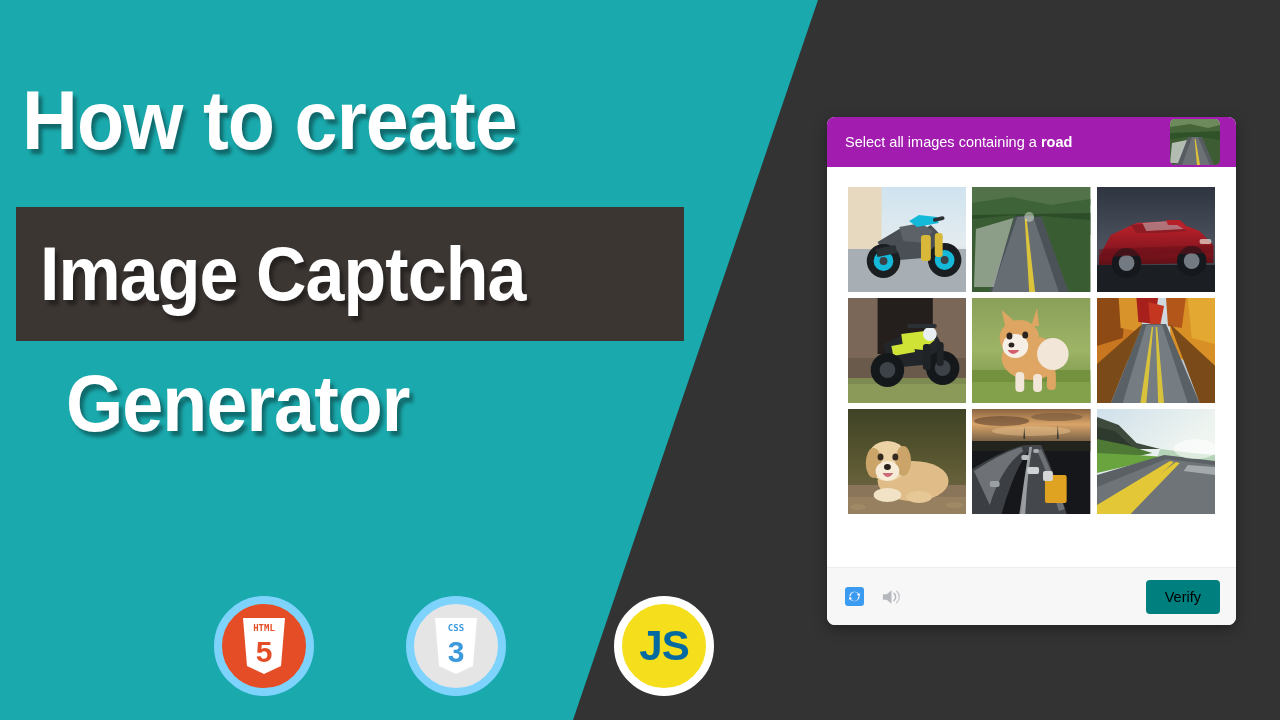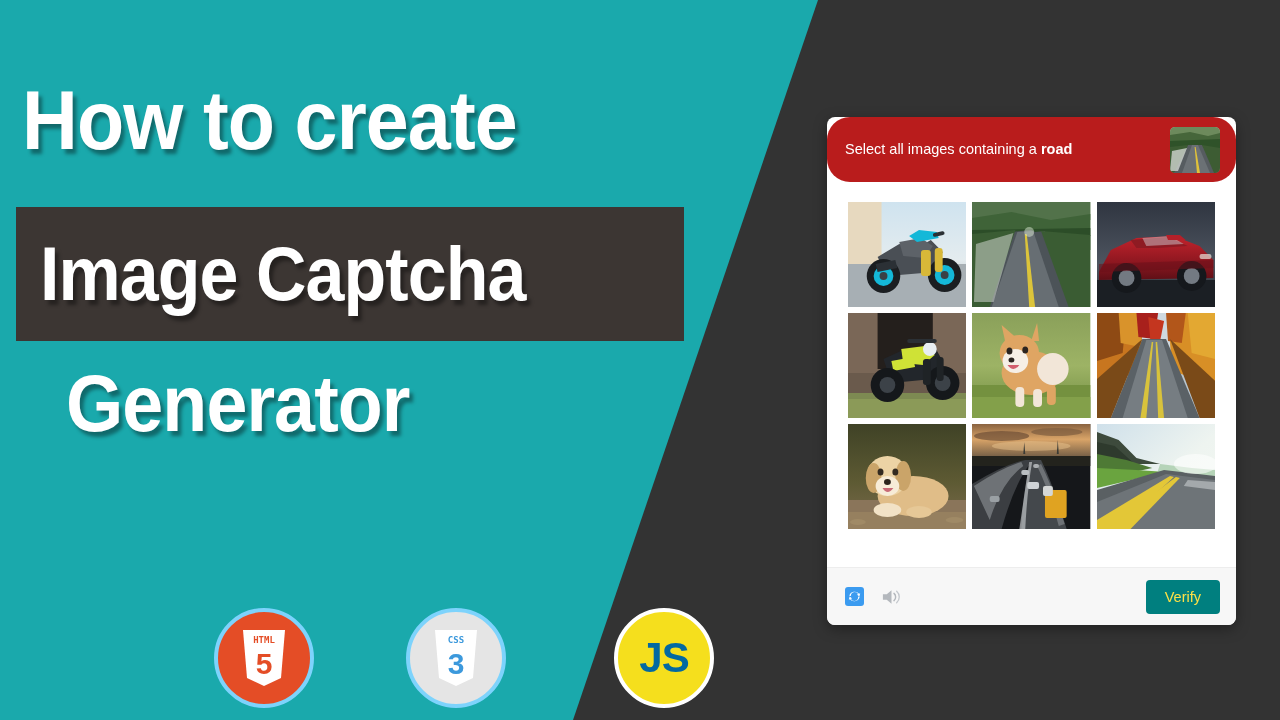--- a/index.html
+++ b/index.html
@@ -46,23 +46,23 @@
     font-size:76px; line-height:90px;
   }
   .hero-l3 {
     position:absolute; left:66px; top:358px;
     font-size:80px; line-height:92px;
   }
 
   
   .logos { position:absolute; left:0; top:596px; width:760px; height:100px; }
   .logo {
-    position:absolute; top:12px; width:100px; height:100px;
+    position:absolute; top:0; width:100px; height:100px;
     border-radius:50%;
-    border:4px solid #7dd3fc;
+    border:8px solid #7dd3fc;
     display:flex; align-items:center; justify-content:center;
   }
   .logo-html { left:214px; background:#E44D26; }
   .logo-css  { left:406px; background:#e5e5e5; }
   .logo-js   { left:614px; background:#F5DF1D; border-color:#FFFFFF; }
   .shield { position:relative; width:50px; height:56px; }
   .shield svg { display:block; }
   .js-text {
     font-size:42px; font-weight:bold; color:#0369a1;
     letter-spacing:-1px; line-height:1;
@@ -73,25 +73,24 @@
     position:absolute; left:827px; top:117px;
     width:409px; height:508px;
     background:#FFFFFF;
     border-radius:8px;
     box-shadow:0 4px 14px rgba(0,0,0,0.35);
     overflow:hidden;
     display:flex; flex-direction:column;
   }
   .captcha-header {
     position:relative;
-    background:#b91c1c;
-    height:65px;
+    background:#a21caf;
+    height:50px;
     display:flex; align-items:center;
     padding:0 16px 0 18px;
-    border-radius:23px;
   }
   .captcha-question {
     color:#FFFFFF; font-size:14.5px; line-height:1.3; flex:1;
   }
   .captcha-question b { font-weight:bold; }
   .header-thumb {
     width:50px; height:46px; border-radius:5px; overflow:hidden;
     flex:0 0 auto;
   }
 
@@ -121,21 +120,21 @@
     gap:17px;
   }
   .icon-btn { cursor:pointer; display:flex; align-items:center; }
   .refresh-icon {
     width:19px; height:19px; border-radius:3px; background:#3B9BF0;
     display:flex; align-items:center; justify-content:center;
   }
   .audio-icon { width:21px; height:18px; display:flex; align-items:center; }
   .verify-button {
     margin-left:auto;
-    background:#007F7F; color:#fde047;
+    background:#007F7F; color:#000000;
     border:none; border-radius:4px;
     font-family:"Liberation Sans", sans-serif;
     font-size:14.5px;
     padding:9px 19px;
     cursor:pointer;
   }
 </style>
 </head>
 <body>
 

